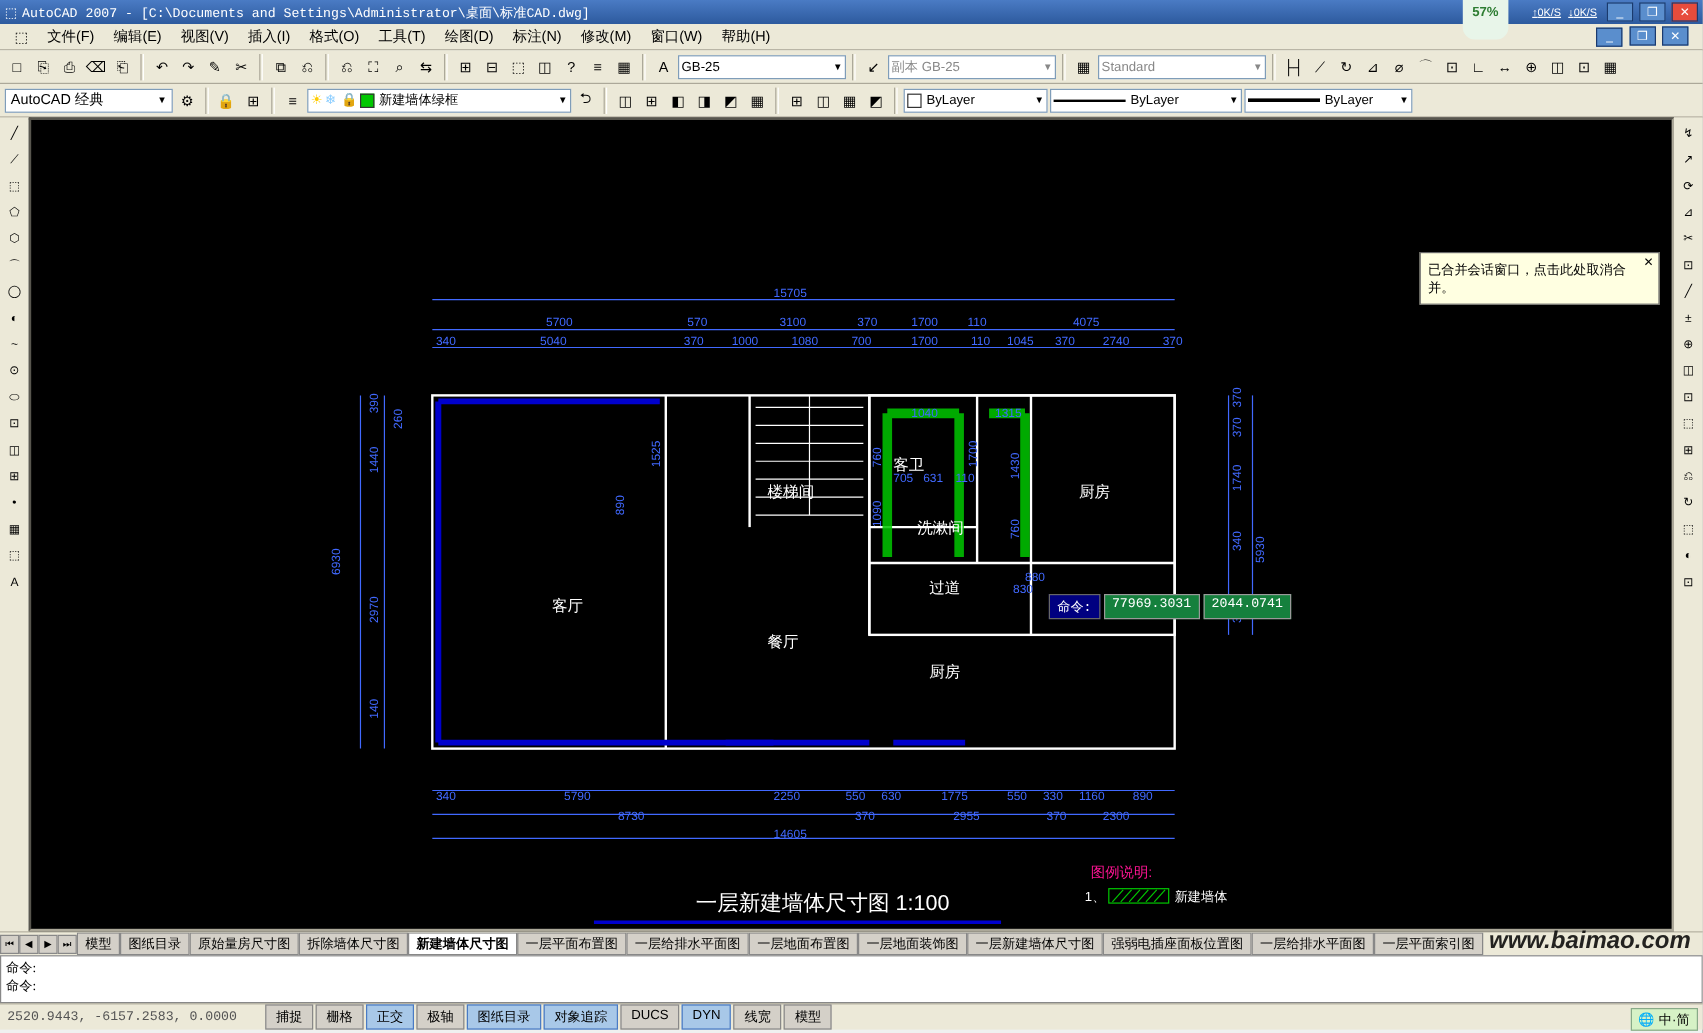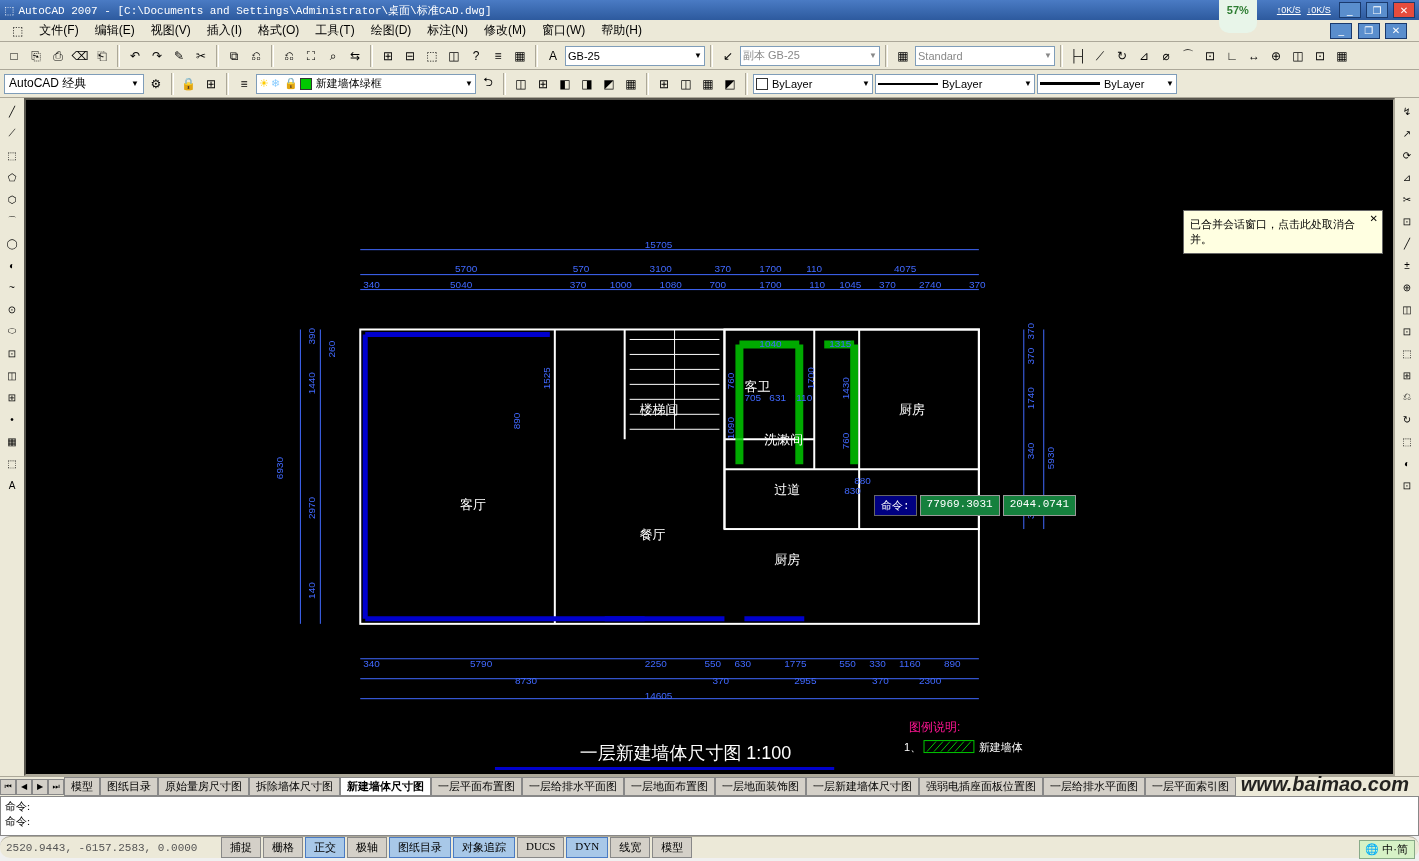--- a/index.html
+++ b/index.html
@@ -36,23 +36,23 @@
 .dyn-input .lbl { background: #000080; color: #fff; border: 1px solid #666; padding: 2px 6px; }
 .dyn-input .val { background: #15803d; color: #fff; border: 1px solid #999; padding: 2px 6px; margin-left: 3px; }
 .dyn-input .val.sel { background: #15803d; }
 .layout-tabs { background: #ece9d8; height: 20px; display: flex; align-items: center; border-top: 1px solid #aca899; font-size: 11px; }
 .layout-tabs .nav-btn { width: 16px; height: 16px; background: #d4d0c8; border: 1px solid #888; cursor: pointer; display: flex; align-items: center; justify-content: center; font-size: 8px; }
 .layout-tabs .tab { padding: 1px 6px; border: 1px solid #888; background: #d4d0c8; cursor: pointer; white-space: nowrap; }
 .layout-tabs .tab.active { background: #fff; font-weight: bold; }
 .layout-tabs .tabs-scroll { display: flex; overflow: hidden; flex: 1; }
 .cmdline { height: 40px; background: #fff; border: 1px solid #888; display: flex; flex-direction: column; font-size: 11px; padding: 2px 4px; font-family: "Microsoft YaHei"; }
 .cmdline .prompt { white-space: pre; }
-.statusbar { height: 22px; background: #ece9d8; display: flex; align-items: center; border-top: 1px solid #aca899; font-size: 11px; border-radius: 10px; }
+.statusbar { height: 22px; background: #ece9d8; display: flex; align-items: center; border-top: 1px solid #aca899; font-size: 11px; }
 .statusbar .coords { width: 220px; padding: 0 6px; color: #555; font-family: "Courier New"; }
-.statusbar .mode-btn { padding: 2px 8px; border: 1px solid #888; background: #d4d0c8; cursor: pointer; margin: 0 1px; font-family: Liberation Serif, serif; }
+.statusbar .mode-btn { padding: 2px 8px; border: 1px solid #888; background: #d4d0c8; cursor: pointer; margin: 0 1px; }
 .statusbar .mode-btn.active { background: #a8c8e8; border-color: #4a7bc4; }
 .ime { position: absolute; bottom: 2px; right: 4px; background: #d6f2c6; border: 1px solid #8a8; padding: 1px 6px; font-size: 11px; display: flex; align-items: center; gap: 3px; }
 .watermark { position: absolute; bottom: 65px; right: 10px; color: #000000; font-size: 20px; font-style: italic; font-weight: bold; opacity: 0.85; pointer-events: none; font-family: Arial; }
 .line-preview { width: 60px; height: 2px; background: #000; display: inline-block; vertical-align: middle; }
 .color-sq { width: 12px; height: 12px; background: #fff; border: 1px solid #333; display: inline-block; }
 </style>
 </head>
 <body>
 
 <div class="titlebar">

